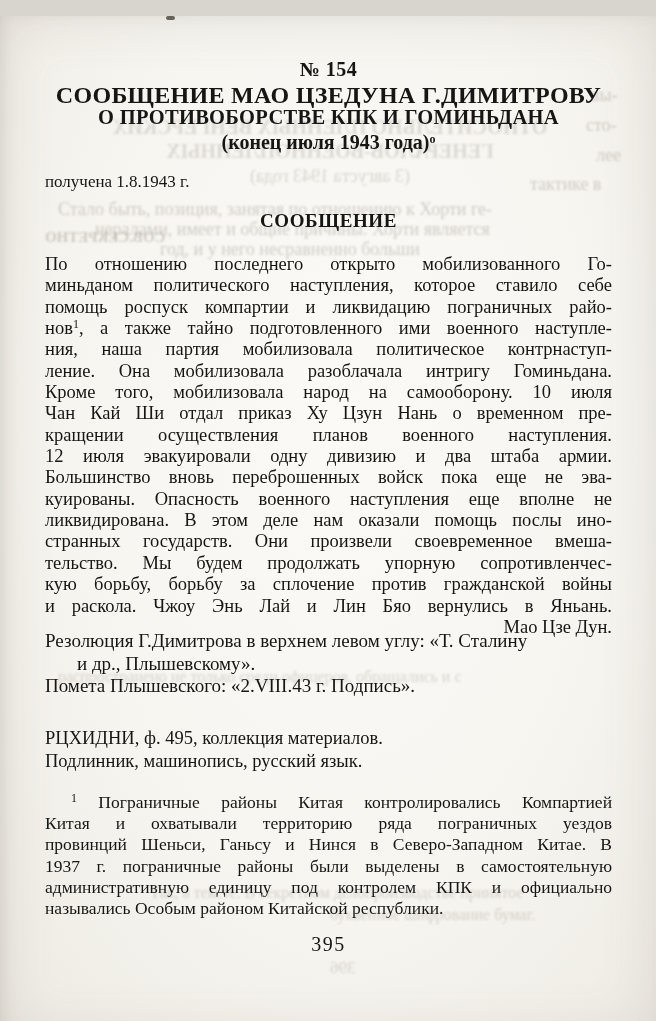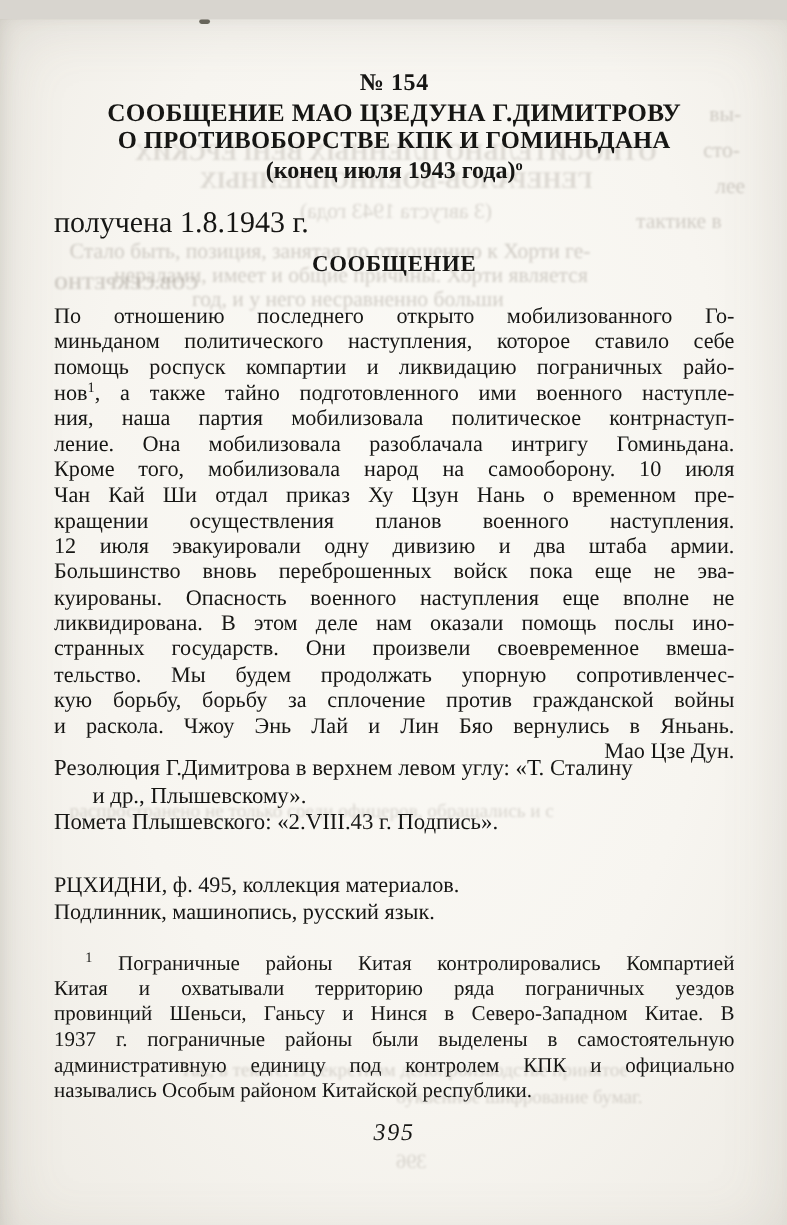--- a/index.html
+++ b/index.html
@@ -13,41 +13,41 @@
     overflow:hidden;
     font-family:"Liberation Serif","DejaVu Serif",serif;
     color:#161614;
   }
   .abs{position:absolute;}
   .col{left:45px;width:567px;}
   .center{text-align:center;}
   .bold{font-weight:bold;}
 
   .docnum{top:42px;font-size:20px;letter-spacing:.5px;}
-  .t1{top:66px;font-size:21px;letter-spacing:.3px;}
+  .t1{top:66px;font-size:24px;letter-spacing:.3px;}
   .t2{top:90px;font-size:20.5px;letter-spacing:.3px;}
   .t3{top:115px;font-size:20px;}
-  .received{top:156px;font-size:25px;}
+  .received{top:156px;font-size:17px;}
   .salut{top:194px;font-size:19px;letter-spacing:.6px;}
 
   .body{top:238px;font-size:18.5px;}
   .jl{text-align:justify;text-align-last:justify;height:21.35px;line-height:21.35px;white-space:nowrap0;}
   .sig{text-align:right;height:21.35px;line-height:21.35px;}
   sup.s{font-size:12px;line-height:0;vertical-align:6px;}
 
   .resol{top:614px;font-size:19px;line-height:22.5px;}
   .resol .indent{padding-left:32px;}
   .archive{top:711px;font-size:18.5px;line-height:23px;}
 
   .footnote{top:776px;font-size:17.5px;line-height:21.2px;}
   .fj{text-align:justify;text-align-last:justify;}
   .fl{text-align:center;text-align-last:left;}
   .fn-first{padding-left:26px;}
 
-  .pageno{top:917px;font-size:20px;letter-spacing:1.5px;font-style:italic;}
+  .pageno{top:917px;font-size:20px;letter-spacing:1.5px;}
 
   
   .bleed{position:absolute;color:#8e867c;opacity:.38;filter:blur(1.1px);white-space:nowrap;}
   .mirror{transform:scaleX(-1);}
   .b0{left:591px;top:69px;font-size:18px;}
   .b1{left:586px;top:99px;font-size:18px;}
   .b2{left:596px;top:129px;font-size:18px;}
   .b3{left:530px;top:158px;font-size:18px;}
   .b4{left:58px;top:183px;font-size:18px;}
   .b5{left:95px;top:203px;font-size:18px;}

